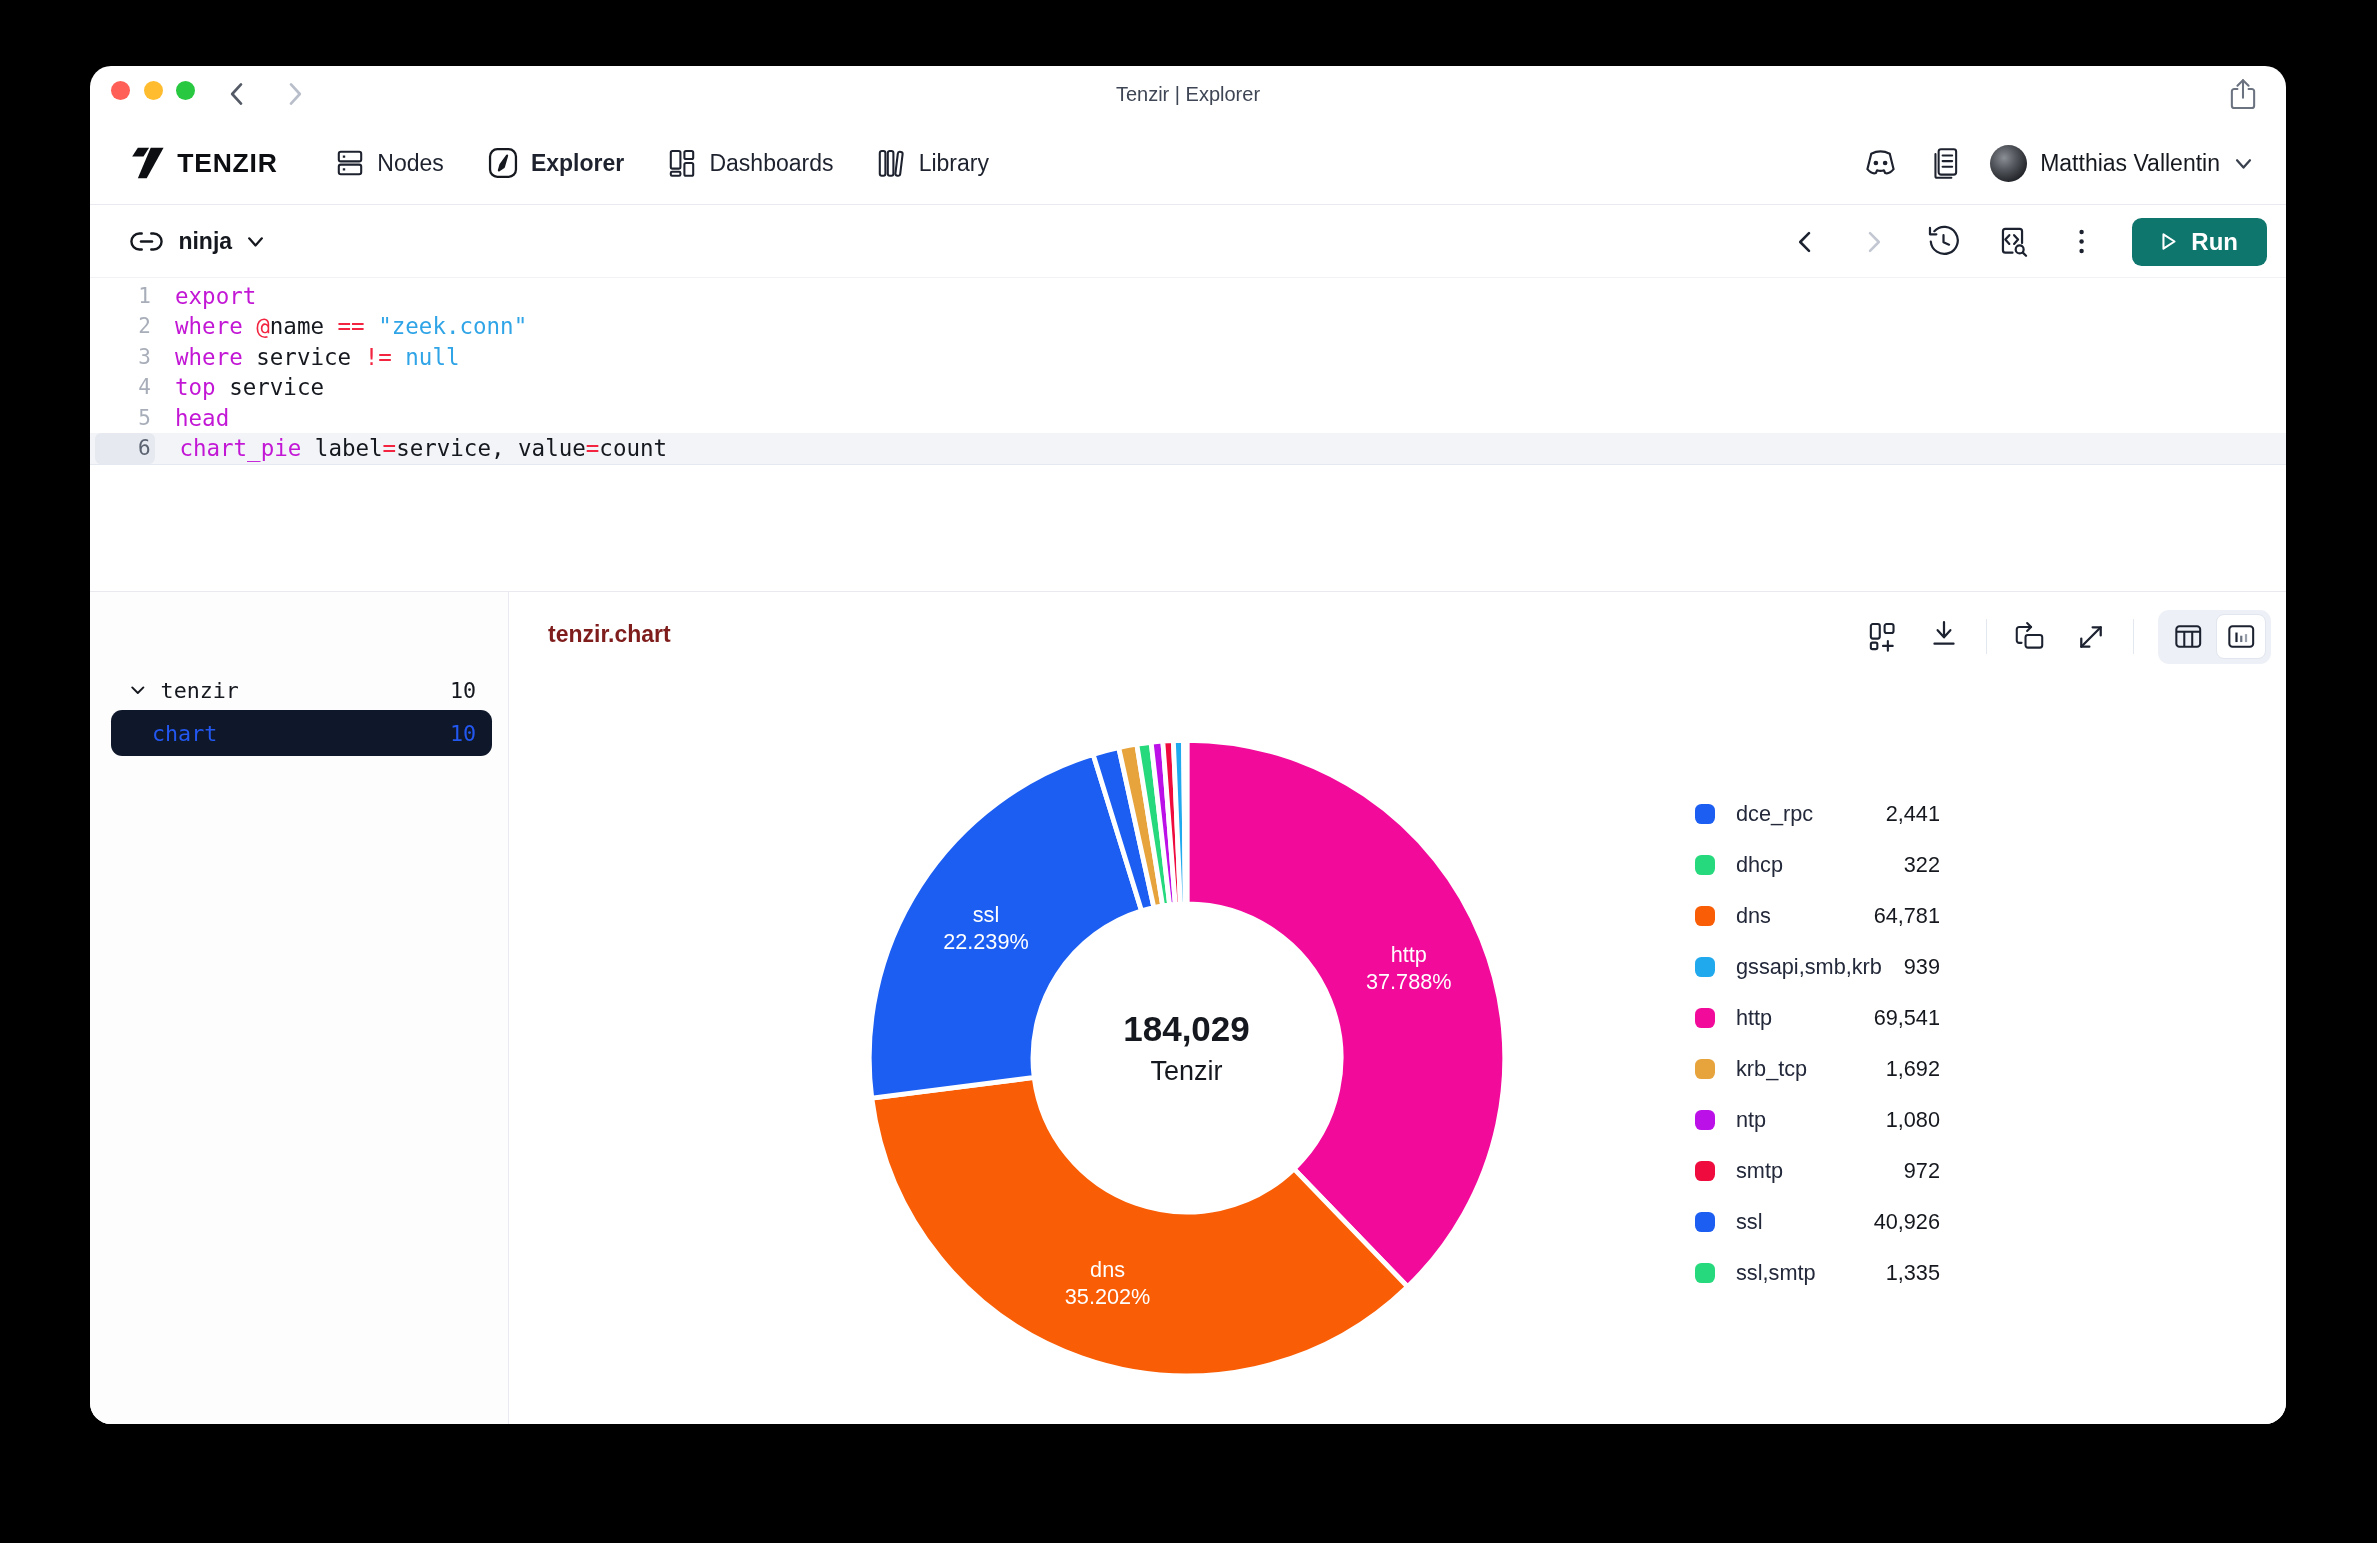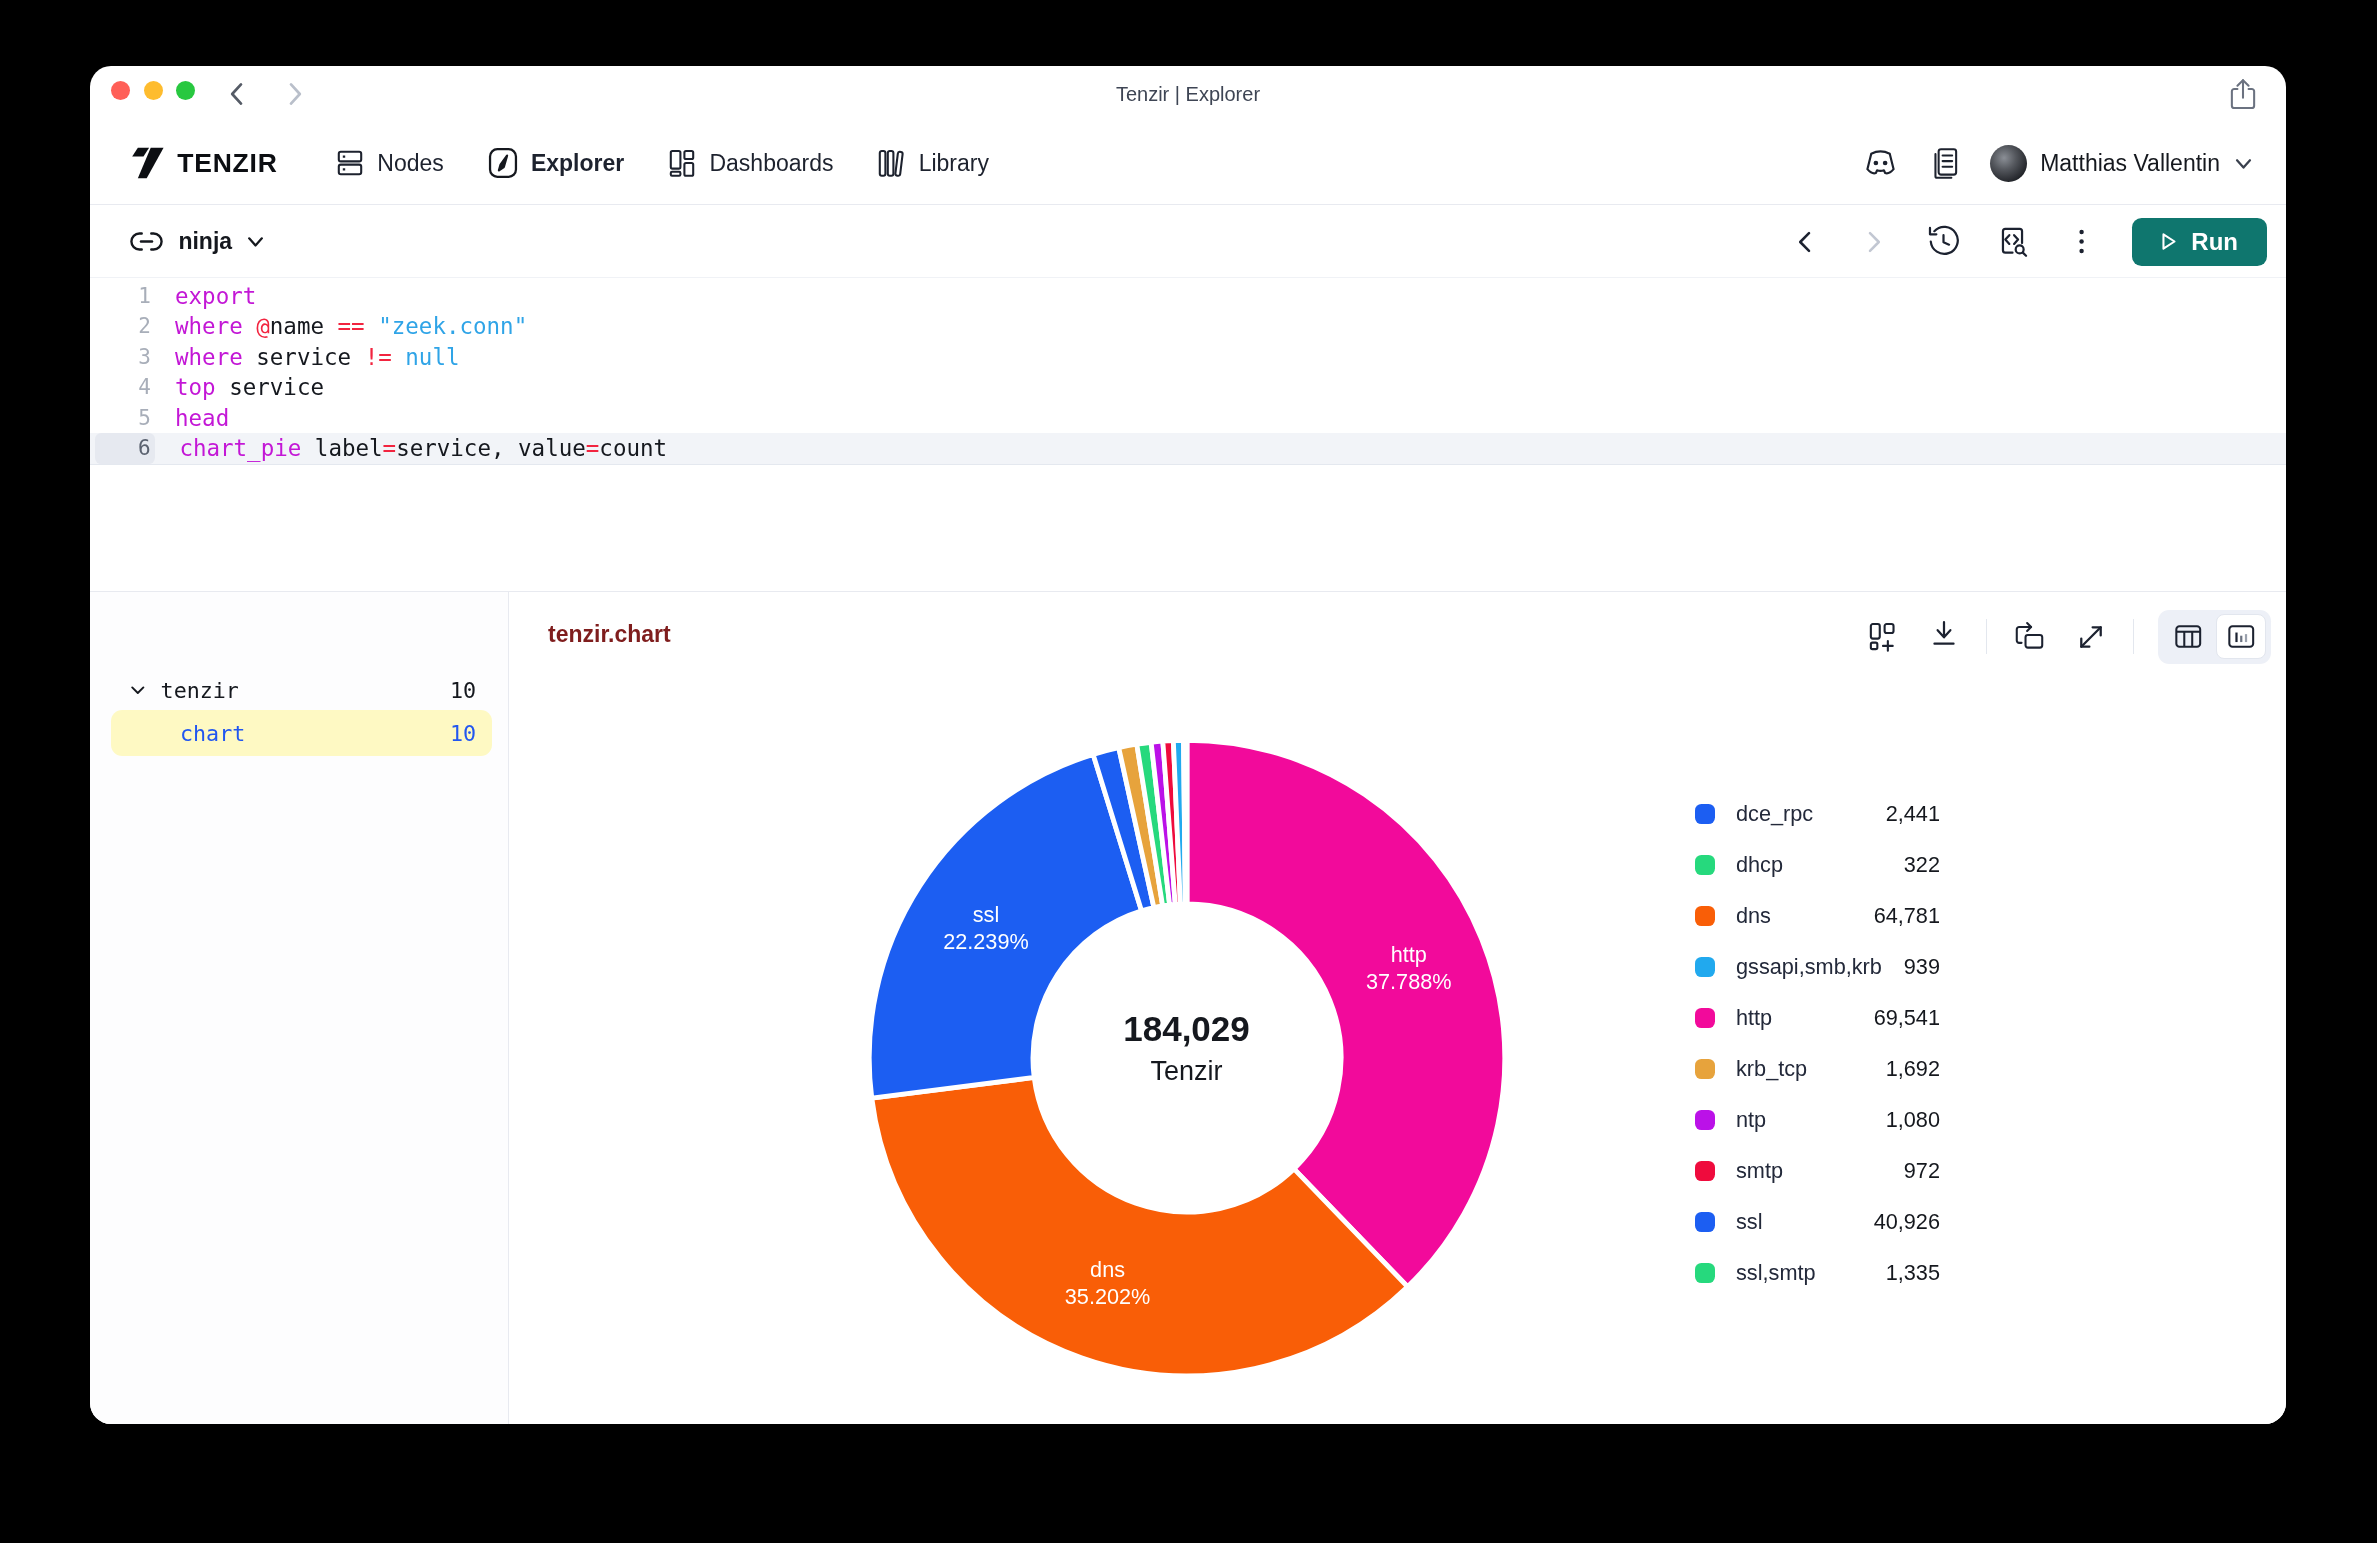--- a/index.html
+++ b/index.html
@@ -48,21 +48,21 @@
   
   .workspace{position:absolute;top:525px;left:0;right:0;height:833px;border-top:0.8px solid #e8eaf0;display:flex;}
   .sidebar{width:418px;flex:none;border-right:0.8px solid #e8eaf0;background:#fdfdfe;position:relative;}
   .schemas-header{position:absolute;top:14.4px;left:42px;right:32px;height:45px;display:flex;align-items:center;gap:24px;}
   .schemas-title{font-size:23px;font-weight:700;color:#15181e;flex:1;}
   .dots-h{display:flex;gap:8.8px;cursor:pointer;padding:6.4px;}
   .dots-h i{width:4px;height:4px;border-radius:50%;background:#2a3140;}
   .tree-row{position:absolute;left:21px;right:16px;height:46px;display:flex;align-items:center;
     font-family:"DejaVu Sans Mono",monospace;font-size:21.7px;color:#15181e;cursor:pointer;border-radius:11.2px;}
   .tree-row.root{top:75px;padding-left:17.6px;}
-  .tree-row.child{top:118px;background:#fef9c3;color:#2257f0;padding-left:69px;}
+  .tree-row.child{top:118px;background:#0f172a;color:#2257f0;padding-left:41px;}
   .tree-row .count{margin-left:auto;padding-right:16px;}
   .tree-chevron{margin-right:14.4px;display:flex;}
   
   .main{flex:1;position:relative;background:#fff;}
   .result-title{position:absolute;left:39px;top:29px;font-size:23px;font-weight:700;color:#7f1d1d;}
   .result-actions{position:absolute;right:15.2px;top:17.6px;display:flex;align-items:center;gap:24px;}
   .icon-btn{width:37px;height:37px;display:flex;align-items:center;justify-content:center;cursor:pointer;}
   .vsep{width:0.8px;height:35px;background:#e3e7ee;}
   .segmented{display:flex;background:#edf0f7;border-radius:11.2px;padding:4.8px;gap:3.2px;}
   .segment{width:50px;height:45px;display:flex;align-items:center;justify-content:center;border-radius:8px;cursor:pointer;}

